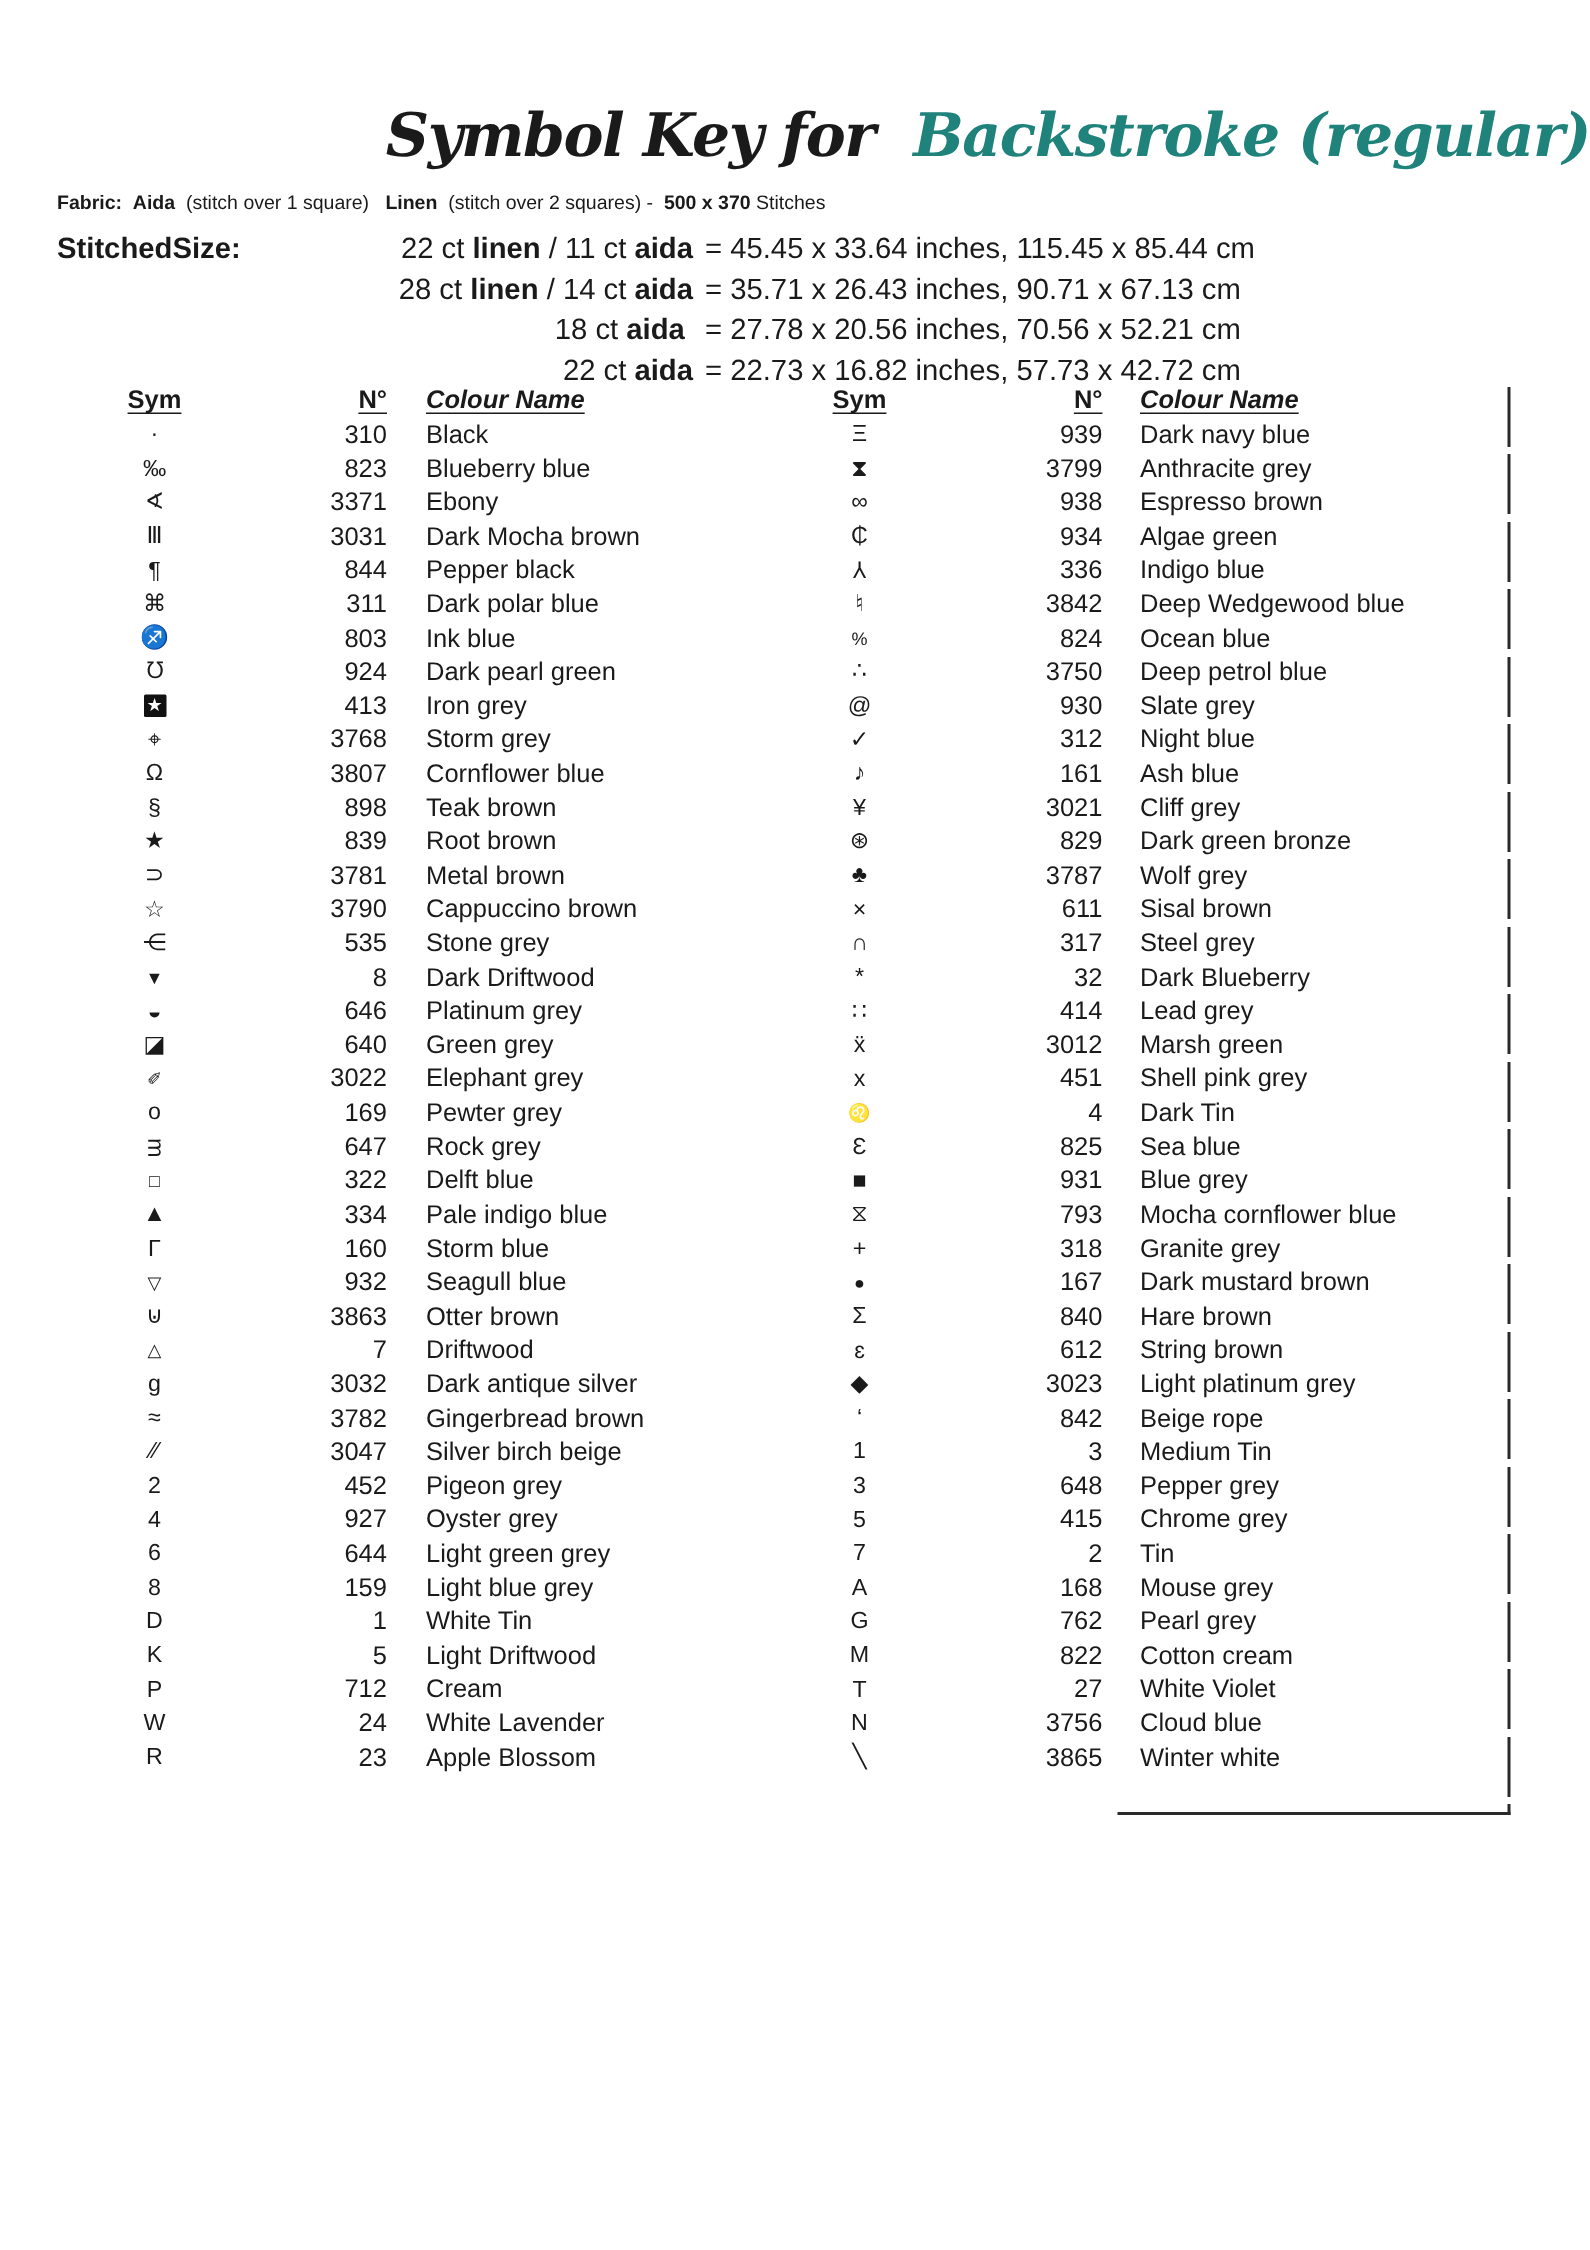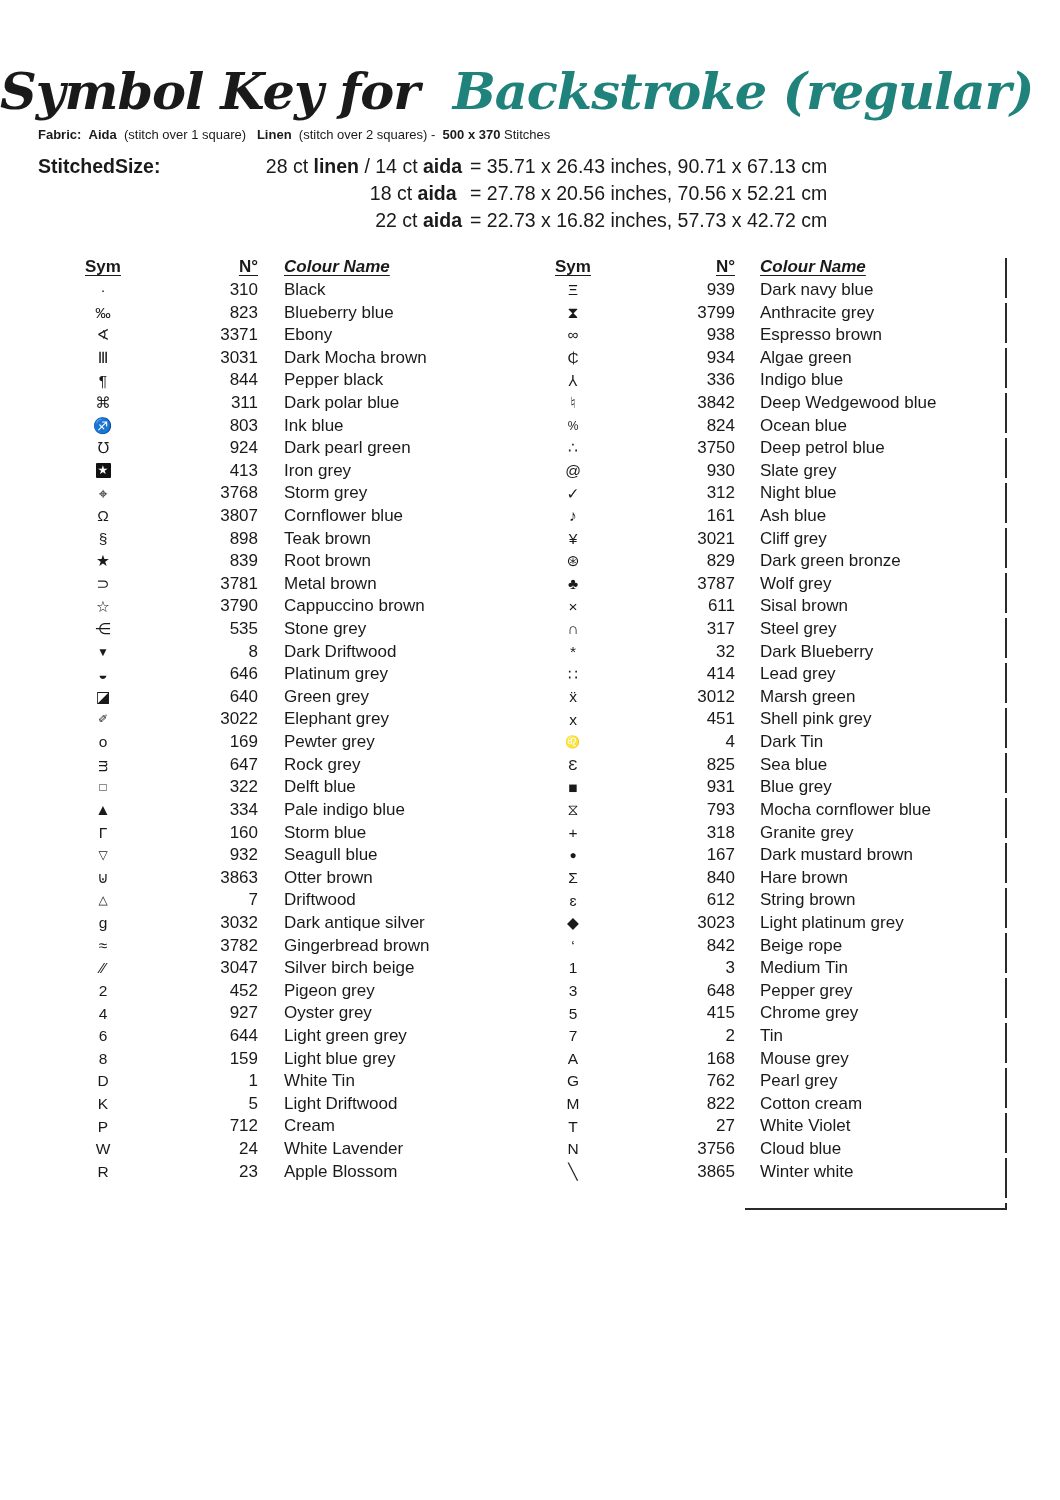--- a/index.html
+++ b/index.html
@@ -2,23 +2,23 @@
 <html><head>
 <meta charset="utf-8">
 <style>
   html,body{margin:0;padding:0;background:#ffffff;}
   .page{
     position:relative;width:1060px;height:1500px;background:#ffffff;overflow:hidden;
     font-family:"Liberation Sans", sans-serif;color:#1a1a1a;
   }
   
   .title{
-    position:absolute;top:64px;left:0;right:0;text-align:left;
+    position:absolute;top:64px;left:0;right:0;text-align:right;
     font-family:"DejaVu Serif", serif;font-style:italic;font-weight:bold;
-    font-size:51px;line-height:54px;letter-spacing:-1px;white-space:pre;
+    font-size:40px;line-height:54px;letter-spacing:-1px;white-space:pre;
   }
   .title .accent{color:#1f837c;}
   
   .info-line{
     position:absolute;left:38px;top:127px;font-size:13px;white-space:pre;
   }
   .stitched-label{
     position:absolute;left:38px;top:155px;font-size:19.5px;font-weight:bold;
   }
   .size-lines{position:absolute;left:38px;top:155px;width:980px;}
@@ -58,20 +58,21 @@
 
 <div class="page">
 
   <div class="title"><span>Symbol Key for  </span><span class="accent">Backstroke (regular)</span></div>
 
   <div class="info-line"><span style="font-weight: bold;">Fabric:</span><span>  </span><span style="font-weight: bold;">Aida</span><span>  (stitch over 1 square)   </span><span style="font-weight: bold;">Linen</span><span>  (stitch over 2 squares) -  </span><span style="font-weight: bold;">500 x 370</span><span> Stitches</span></div>
 
   <div class="stitched-label">StitchedSize:</div>
 
   <div class="size-lines">
+      <div class="size-line"><span class="lhs"><span>22 ct </span><span style="font-weight: bold;">linen</span><span> / 11 ct </span><span style="font-weight: bold;">aida</span></span><span class="rhs">= 45.45 x 33.64 inches, 115.45 x 85.44 cm</span></div>
       <div class="size-line"><span class="lhs"><span>28 ct </span><span style="font-weight: bold;">linen</span><span> / 14 ct </span><span style="font-weight: bold;">aida</span></span><span class="rhs">= 35.71 x 26.43 inches, 90.71 x 67.13 cm</span></div>
       <div class="size-line"><span class="lhs"><span>18 ct </span><span style="font-weight: bold;">aida</span><span> </span></span><span class="rhs">= 27.78 x 20.56 inches, 70.56 x 52.21 cm</span></div>
       <div class="size-line"><span class="lhs"><span>22 ct </span><span style="font-weight: bold;">aida</span></span><span class="rhs">= 22.73 x 16.82 inches, 57.73 x 42.72 cm</span></div>
     </div>
 
   <div class="sym-table tbl-left">
     <div class="t-head">
       <span class="h-sym">Sym</span>
       <span class="h-no">N°</span>
       <span class="h-name">Colour Name</span>

